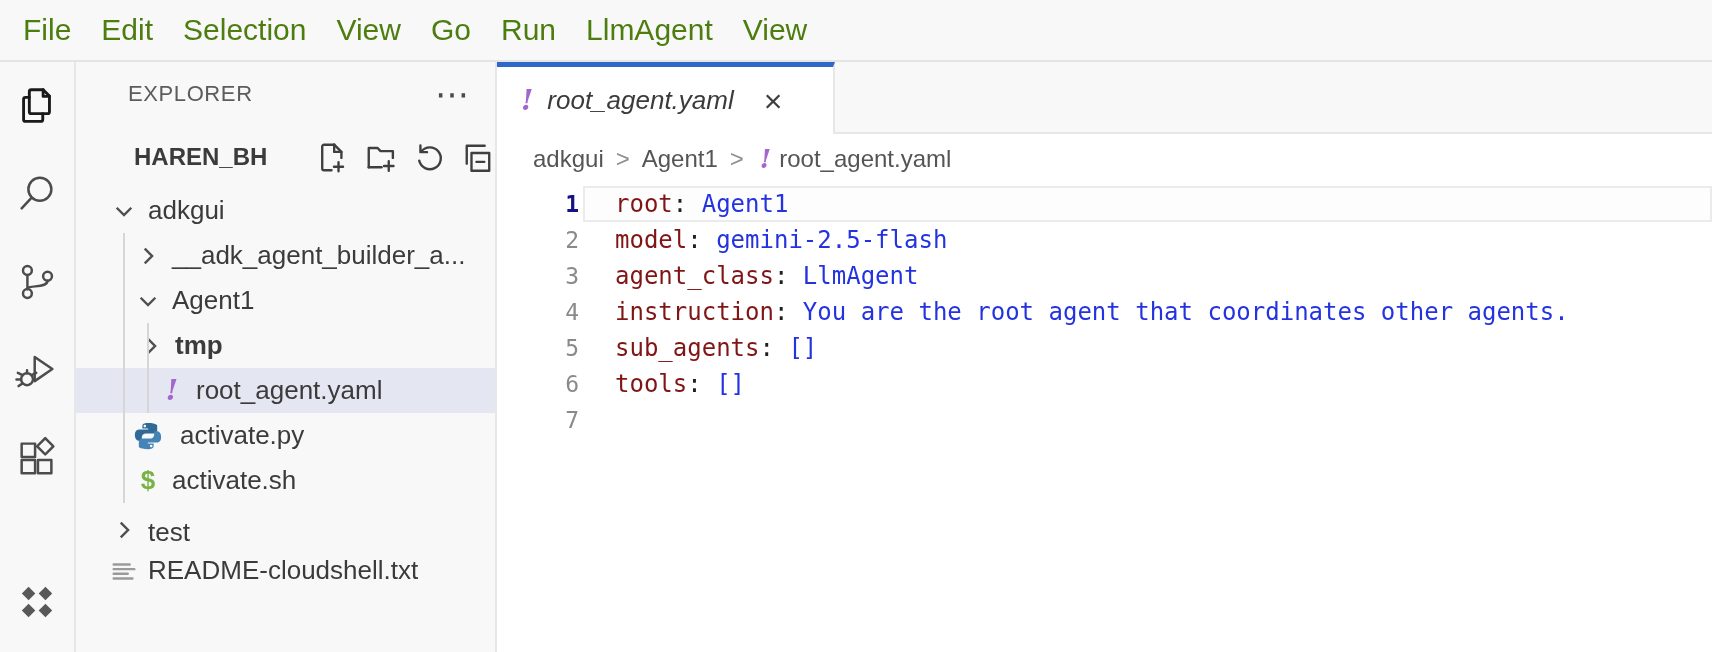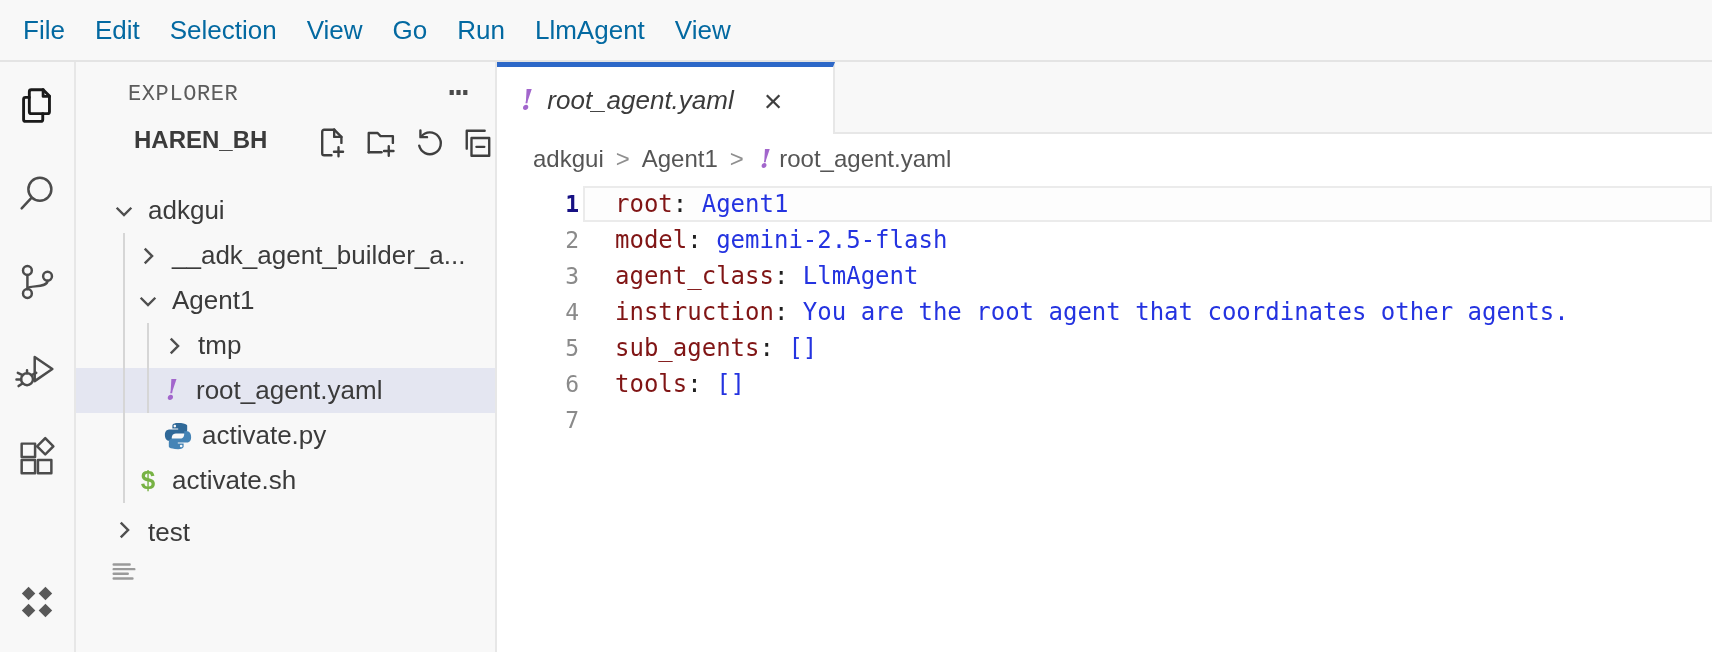--- a/index.html
+++ b/index.html
@@ -4,42 +4,42 @@
 <style>
   * { margin:0; padding:0; box-sizing:border-box; }
   html,body { width:1712px; height:652px; overflow:hidden; background:#fff;
               font-family:"Liberation Sans", sans-serif; }
 
   .app { width:1712px; height:652px; display:flex; flex-direction:column; }
 
   
   .titlebar { height:62px; flex:0 0 62px; background:#f8f8f8; border-bottom:2px solid #e4e4e4;
               display:flex; align-items:center; padding-left:8px; }
-  .menu-item { padding:0 15px; font-size:26px; color:#0369a1; cursor:default; }
+  .menu-item { padding:0 15px; font-size:30px; color:#4d7c0f; cursor:default; }
 
   .main { flex:1; display:flex; min-height:0; }
 
   
   .activitybar { width:76px; flex:0 0 76px; background:#f8f8f8; border-right:2px solid #e7e7e7;
                  display:flex; flex-direction:column; align-items:center; padding:20px 0 26px; }
   .act-icon { width:48px; height:48px; margin-bottom:40px; display:flex; align-items:center; justify-content:center; }
   .act-icon svg { width:46px; height:46px; stroke:#4c4c4c; fill:none; stroke-width:1.3; stroke-linecap:round; stroke-linejoin:round; }
   .act-icon.active svg { stroke:#1a1a1a; stroke-width:1.5; }
   .act-icon.bottom { margin-top:auto; margin-bottom:0; }
   .act-icon.bottom svg rect { fill:#585858; stroke:none; }
 
   
   .sidebar { width:421px; flex:0 0 421px; background:#f8f8f8; border-right:2px solid #e7e7e7;
              display:flex; flex-direction:column; }
   .sidebar-header { height:64px; display:flex; align-items:center; justify-content:space-between;
-                    padding:0 26px 0 52px;font-family:Liberation Mono, monospace; }
+                    padding:0 26px 0 52px; }
   .sidebar-title { font-size:22px; letter-spacing:0.6px; color:#5c5c5c; }
   .more-actions { font-size:34px; color:#4a4a4a; line-height:20px; }
 
-  .ws-row { height:62px; display:flex; padding:0 14px 0 8px;gap:48px; }
+  .ws-row { height:62px; display:flex; align-items:center; padding:0 14px 0 8px;gap:48px; }
   .ws-row .chev { width:30px; height:30px; color:#3b3b3b; }
   .ws-name { font-size:24px; font-weight:700; color:#3b3b3b; margin-left:2px; }
   .ws-actions { margin-left:auto; display:flex; gap:16px; }
   .ws-actions svg { width:33px; height:33px; stroke:#3f3f3f; fill:none; stroke-width:1.15; stroke-linecap:round; stroke-linejoin:round; }
 
   .tree { position:relative; flex:1; }
   .indent-guide { position:absolute; width:2px; background:#d6d6d6; }
   .row { height:45px; display:flex; align-items:center; font-size:26px; color:#3b3b3b; position:relative; }
   .row.selected { background:var(--selected-row,#e4e6f1); }
   .slot { width:36px; height:36px; flex:0 0 36px; display:flex; align-items:center; justify-content:center; }
@@ -193,35 +193,35 @@
             <span class="label">__adk_agent_builder_a...</span>
           </div>
           <div class="row" style="padding-left: 54px;">
             <span class="slot">
               <svg class="chev" viewBox="0 0 16 16">
                 <path d="M3.5 6l4.5 4.5L12.5 6"></path>
               </svg>
             </span>
             <span class="label">Agent1</span>
           </div>
-          <div class="row" style="padding-left: 80px;">
+          <div class="row" style="padding-left: 57px; font-weight: bold;">
             <span class="slot">
               <svg class="chev" viewBox="0 0 16 16">
                 <path d="M6 3.5 10.5 8 6 12.5"></path>
               </svg>
             </span>
             <span class="label">tmp</span>
           </div>
           <div class="row selected" style="padding-left: 78px;">
             <span class="slot">
               <span class="excl">!</span>
             </span>
             <span class="label">root_agent.yaml</span>
           </div>
-          <div class="row" style="padding-left: 84px;">
+          <div class="row" style="padding-left: 54px; gap: 8px;">
             <span class="slot">
               <svg class="fic" viewBox="0 0 16 16">
                 <path fill="var(--python-blue-dark)" d="M7.9 1C4.9 1 5 2.4 5 2.4v1.6h3.1v.5H3.6S1 4.2 1 7.4s2.3 3.1 2.3 3.1h1.4V9s-.1-2.3 2.2-2.3h3.8s2.2.1 2.2-2.1V2.5S13.2 1 7.9 1zM6.3 2a.7.7 0 1 1 0 1.4A.7.7 0 0 1 6.3 2z"></path>
                 <path fill="var(--python-blue-light)" d="M8.1 15c3 0 2.9-1.4 2.9-1.4v-1.6H7.9v-.5h4.5S15 11.8 15 8.6s-2.3-3.1-2.3-3.1h-1.4V7s.1 2.3-2.2 2.3H5.3s-2.2-.1-2.2 2.1v2.1S2.8 15 8.1 15zM9.7 14a.7.7 0 1 1 0-1.4.7.7 0 0 1 0 1.4z"></path>
               </svg>
             </span>
             <span class="label">activate.py</span>
           </div>
           <div class="row" style="padding-left: 54px;">
             <span class="slot">
@@ -236,20 +236,21 @@
               </svg>
             </span>
             <span class="label">test</span>
           </div>
           <div class="row" style="padding-left: 30px;">
             <span class="slot">
               <svg class="fic" viewBox="0 0 16 16">
                 <path d="M2.5 4.5h8.5M2.5 7h11M2.5 9.5h7.5M2.5 12h10" stroke="#9a9a9a" stroke-width="1.3" fill="none" stroke-linecap="round"></path>
               </svg>
             </span>
+            <span class="label">README-cloudshell.txt</span>
           </div>
           <div class="indent-guide" style="left: 47px; top: 45px; height: 270px;"></div>
           <div class="indent-guide" style="left: 71px; top: 135px; height: 90px;"></div>
         </div>
     </div>
 
     <div class="editor">
       <div class="tabbar">
         <div class="tab">
           <span class="excl">!</span>

